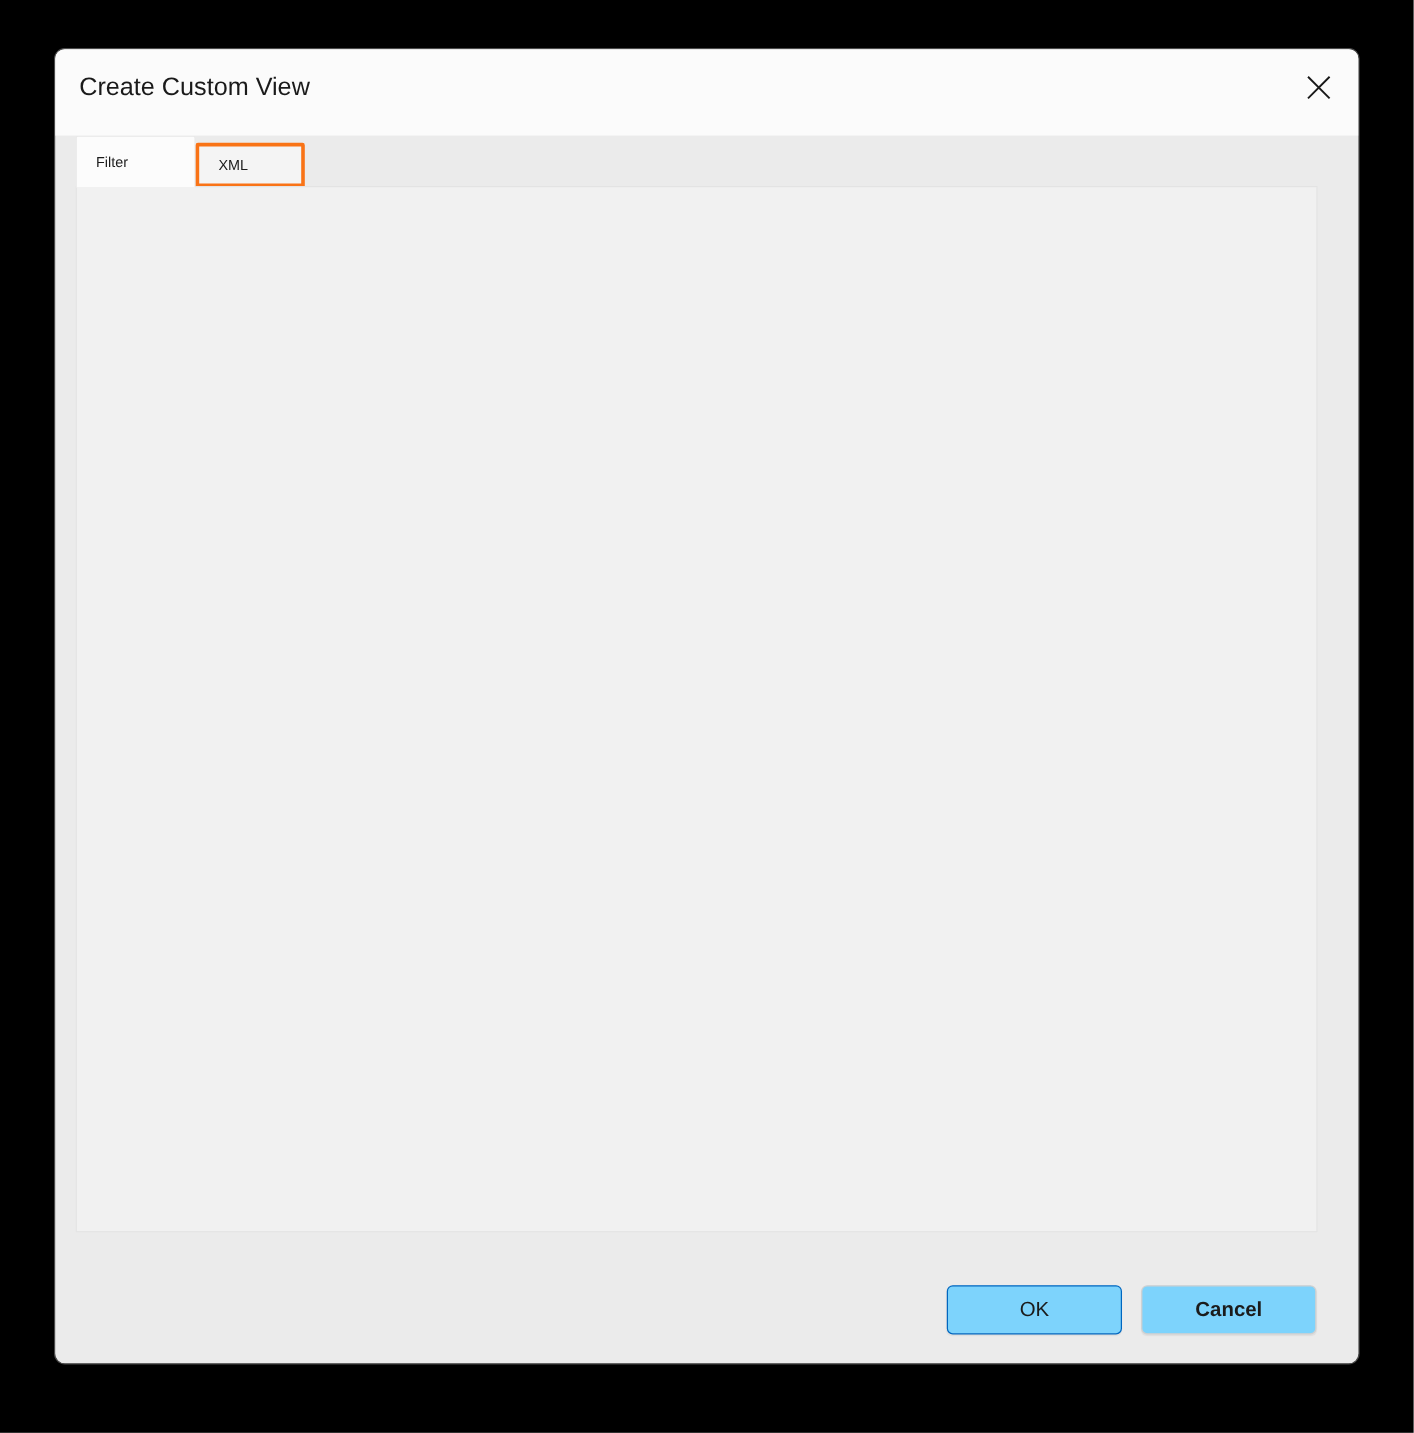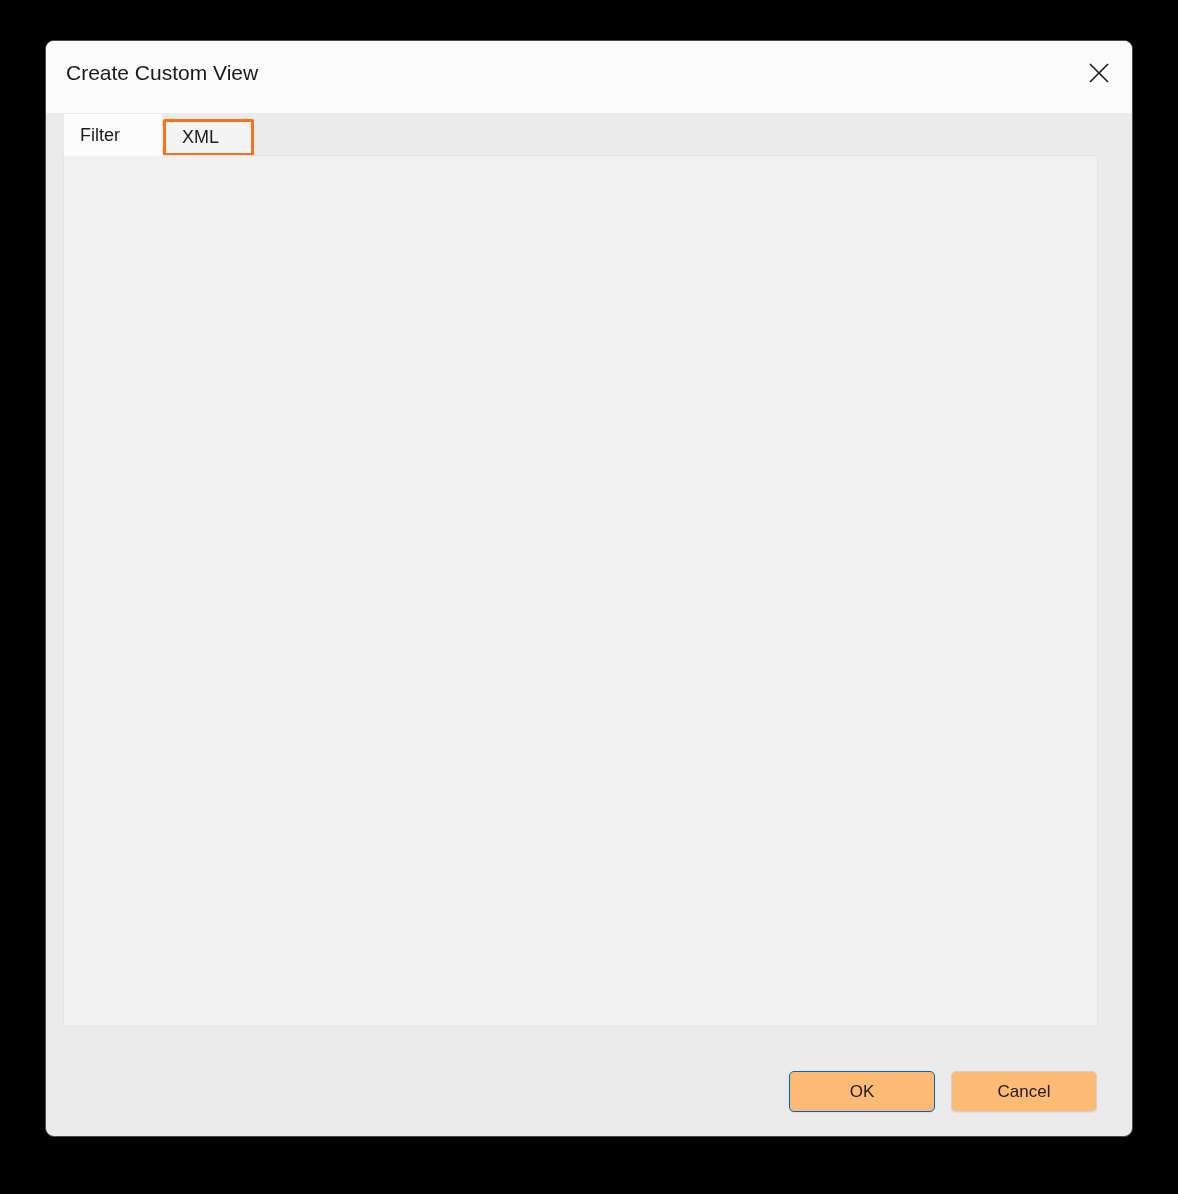--- a/index.html
+++ b/index.html
@@ -18,21 +18,21 @@
   }
   .title{
     position:absolute;left:20px;top:20px;font-size:21px;color:#1a1a1a;
   }
   .close-btn{
     position:absolute;left:1032px;top:14px;width:42px;height:40px;
     display:flex;align-items:center;justify-content:center;cursor:pointer;
   }
   
   .tab{
-    position:absolute;box-sizing:border-box;font-size:18px;
+    position:absolute;box-sizing:border-box;font-size:12px;
     display:flex;align-items:center;padding-left:16px;cursor:pointer;
   }
   .tab-active{
     left:17px;top:72px;width:100px;height:43px;background:#fcfcfc;
     border:1px solid #e9e9e9;border-bottom:none;border-radius:2px 2px 0 0;z-index:3;
   }
   .tab-inactive{
     left:117px;top:78px;width:91px;height:37px;background:#f4f4f4;
     border:3px solid #f97316;border-radius:2px 2px 0 0;z-index:1;color:#1b1b1b;
   }
@@ -102,21 +102,21 @@
   .field-combo3d{
     position:absolute;background:#fff;border:1px solid #a3a3a3;border-top:2px solid #7e7e7e;
     box-sizing:border-box;cursor:text;
   }
 
   .help-text{
     position:absolute;left:47px;top:477px;width:958px;font-size:17px;line-height:30px;
   }
 
   .btn{
-    position:absolute;background:#fdba74;border:1px solid #d0d0d0;border-radius:5px;
+    position:absolute;background:#7dd3fc;border:1px solid #d0d0d0;border-radius:5px;
     box-sizing:border-box;display:flex;align-items:center;justify-content:center;
     font-size:17px;cursor:pointer;box-shadow:0 1px 1px rgba(0,0,0,.06);
   }
   .btn-default{border:1px solid #0067c0;}
 </style>
 </head>
 <body>
 
 <div class="dialog">
 
@@ -224,15 +224,15 @@
   <div class="field-plain" style="left:222px;top:783px;width:766px;height:41px;">&lt;All Users&gt;</div>
 
   <div class="lbl" style="left:47px;top:846px;"><span>Com</span><span class="ak">p</span><span>uter(s):</span></div>
   <div class="field-plain" style="left:222px;top:841px;width:766px;height:41px;">&lt;All Computers&gt;</div>
 
   <div class="btn" style="left:864px;top:912px;width:145px;height:38px;">
       <span><span>Cle</span><span class="ak">a</span><span>r</span></span>
     </div>
 
   <div class="btn btn-default" style="left:743px;top:1030px;width:146px;height:41px;">OK</div>
-  <div class="btn" style="left:905px;top:1030px;width:146px;height:41px;">Cancel</div>
+  <div class="btn" style="left:905px;top:1030px;width:146px;height:41px;font-weight:bold;">Cancel</div>
 
 </div>
 
 </body></html>

